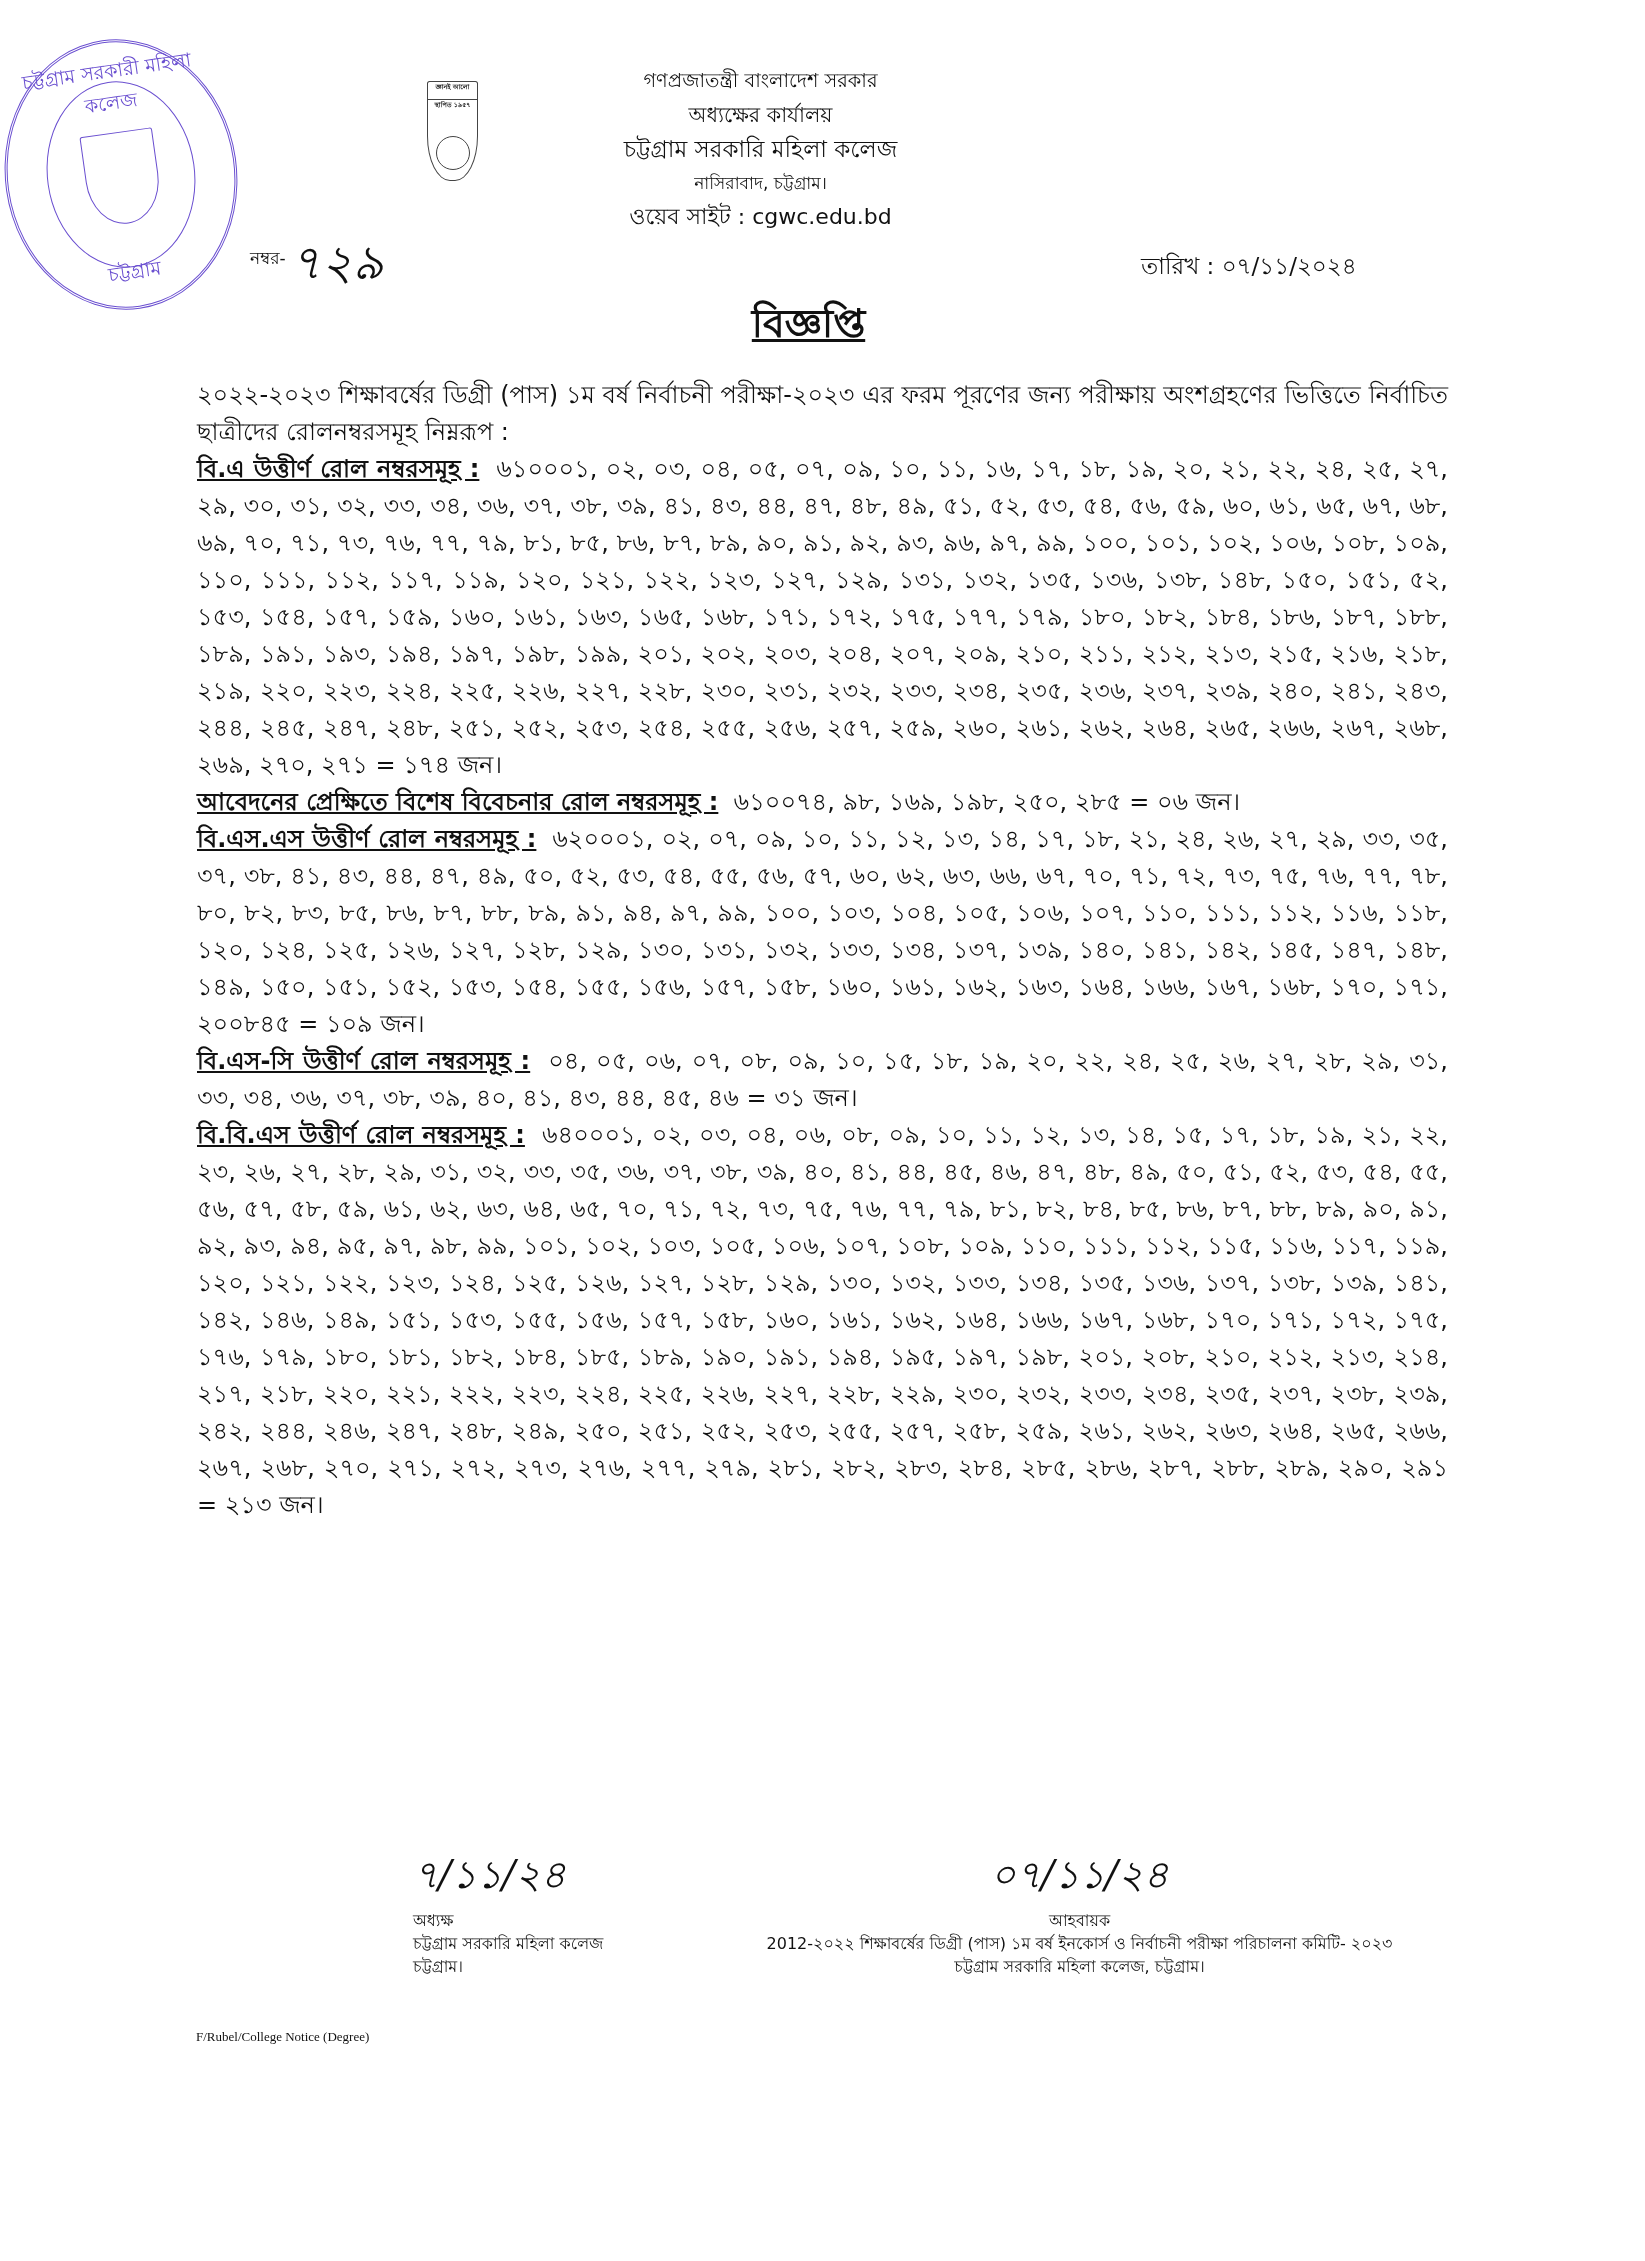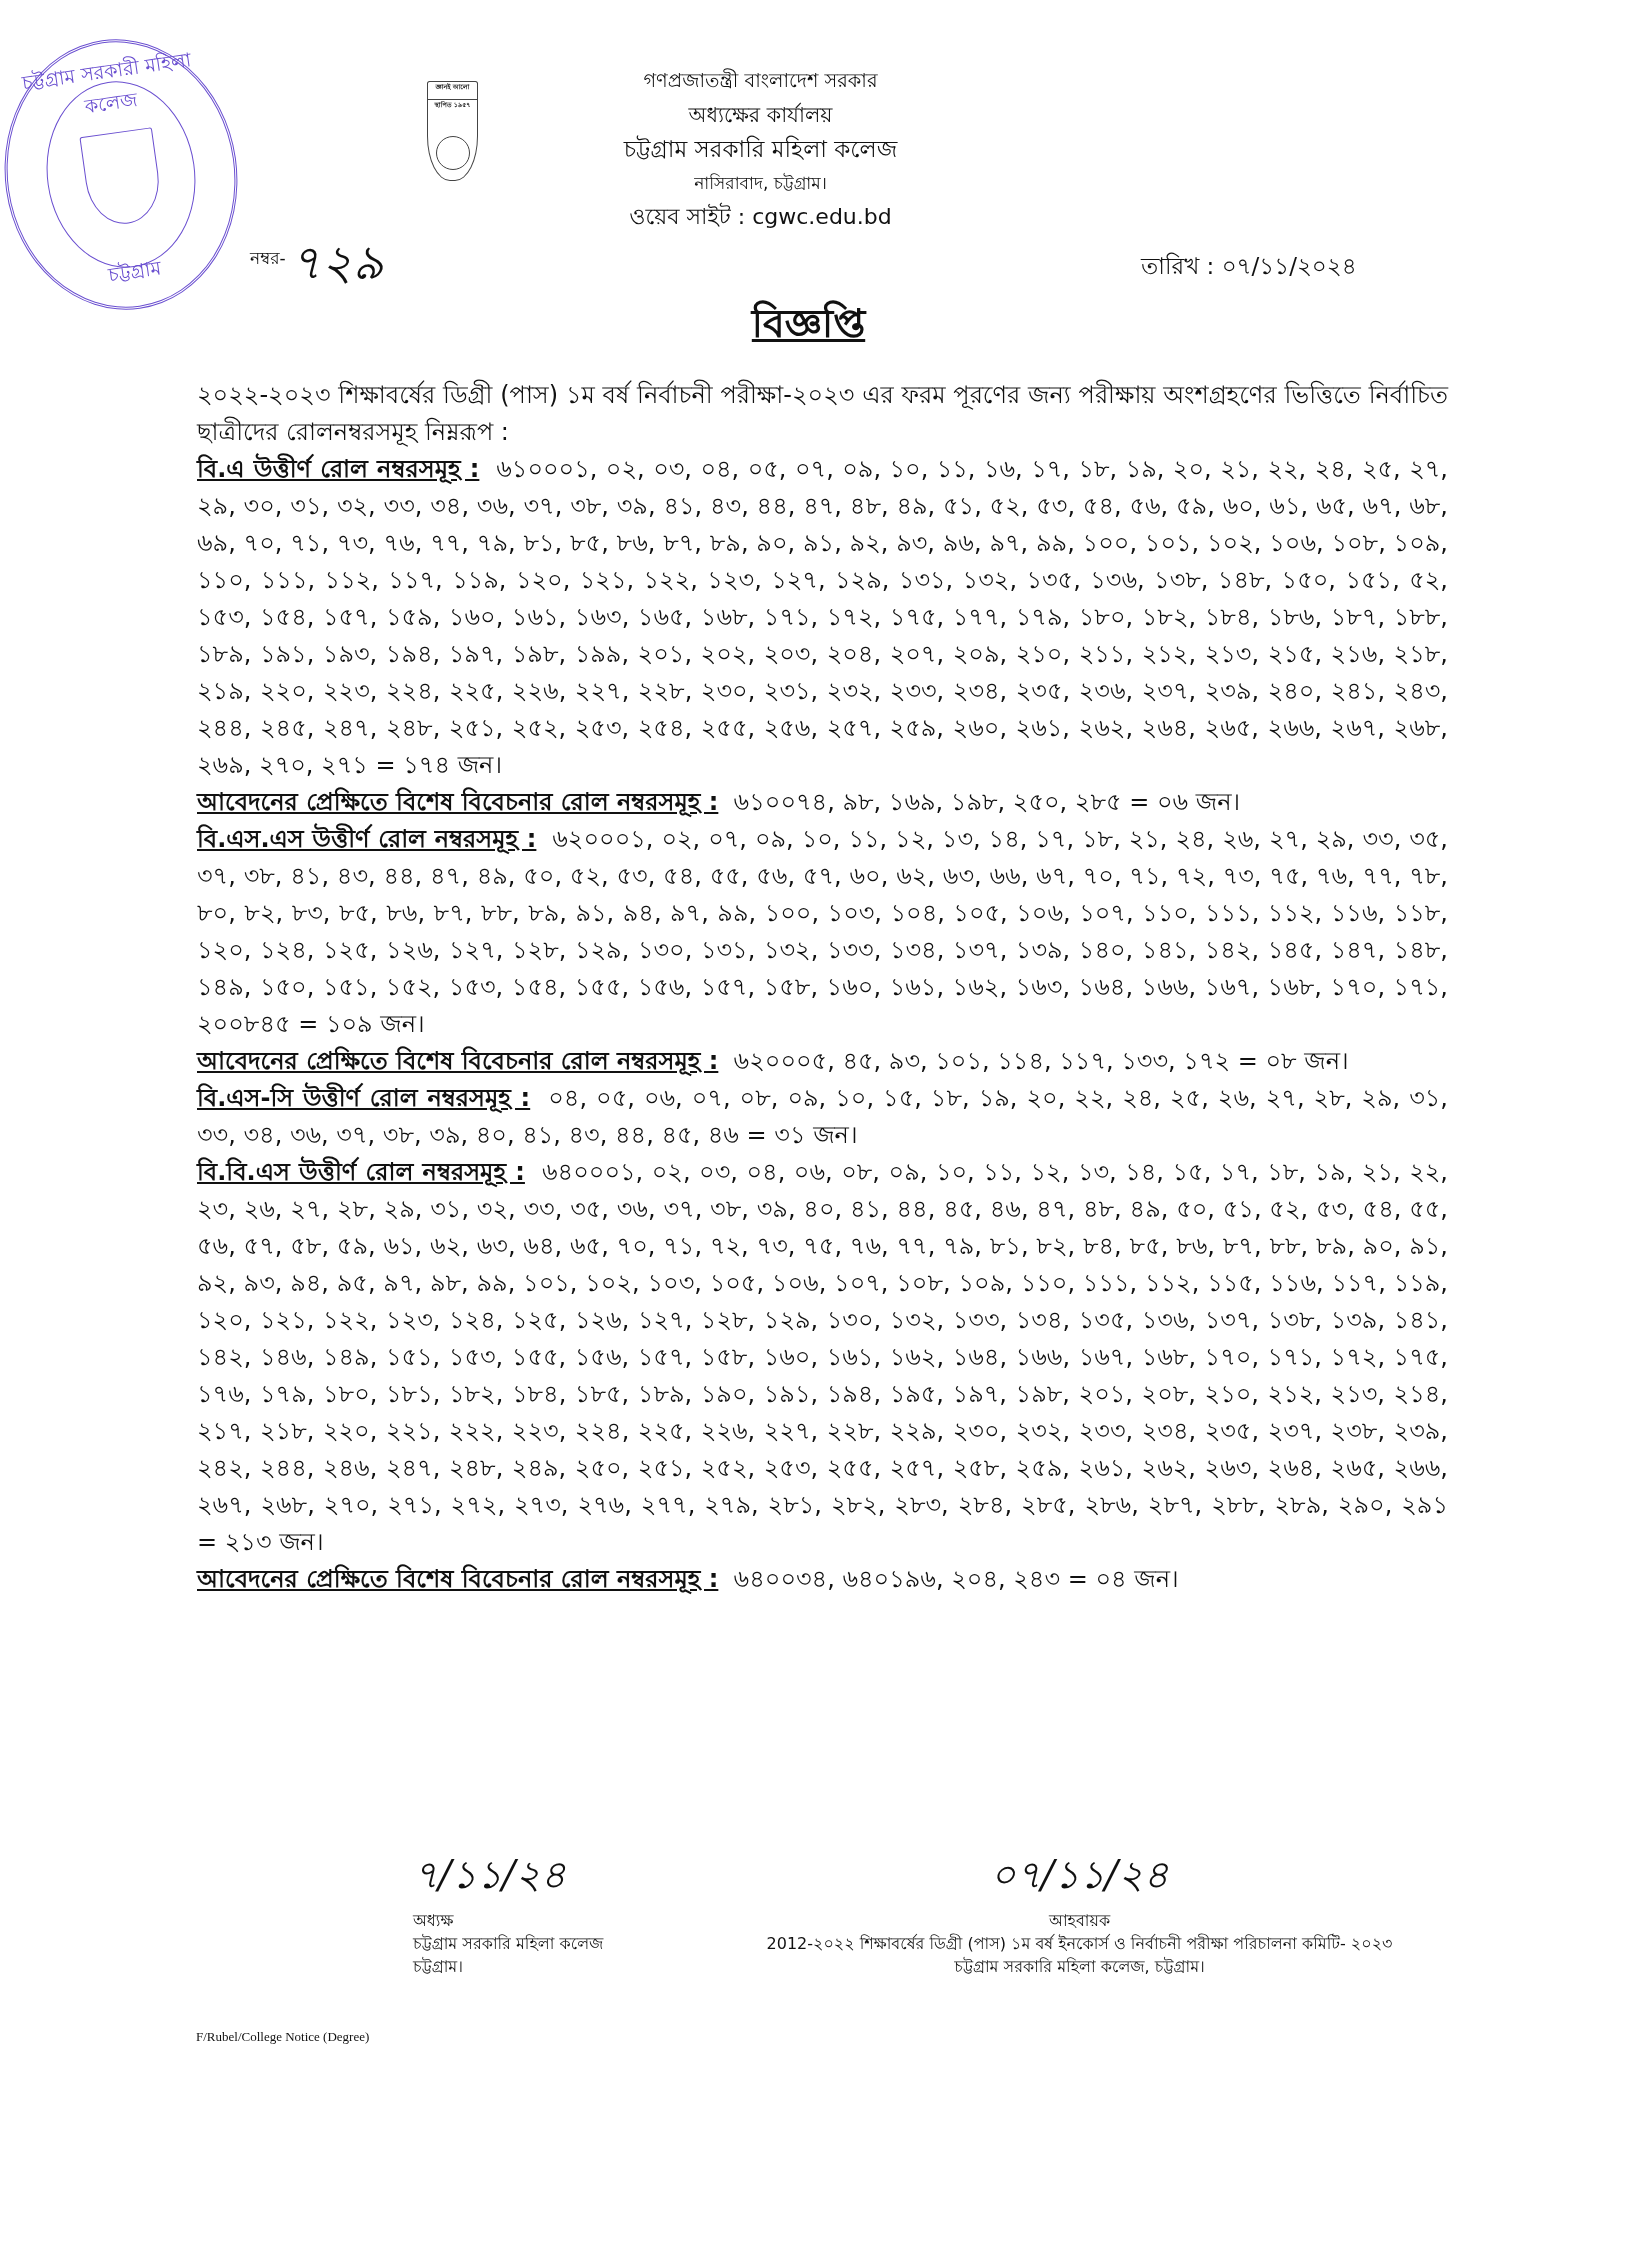--- a/index.html
+++ b/index.html
@@ -65,24 +65,22 @@
 
 <div class="title">
   <span>বিজ্ঞপ্তি</span>
 </div>
 
 <div class="body">
   <p>২০২২-২০২৩ শিক্ষাবর্ষের ডিগ্রী (পাস) ১ম বর্ষ নির্বাচনী পরীক্ষা-২০২৩ এর ফরম পূরণের জন্য পরীক্ষায় অংশগ্রহণের ভিত্তিতে নির্বাচিত ছাত্রীদের রোলনম্বরসমূহ নিম্নরূপ :</p>
   <p><span class="lbl">বি.এ উত্তীর্ণ রোল নম্বরসমূহ :</span>&nbsp;&nbsp;<span>৬১০০০১, ০২, ০৩, ০৪, ০৫, ০৭, ০৯, ১০, ১১, ১৬, ১৭, ১৮, ১৯, ২০, ২১, ২২, ২৪, ২৫, ২৭, ২৯, ৩০, ৩১, ৩২, ৩৩, ৩৪, ৩৬, ৩৭, ৩৮, ৩৯, ৪১, ৪৩, ৪৪, ৪৭, ৪৮, ৪৯, ৫১, ৫২, ৫৩, ৫৪, ৫৬, ৫৯, ৬০, ৬১, ৬৫, ৬৭, ৬৮, ৬৯, ৭০, ৭১, ৭৩, ৭৬, ৭৭, ৭৯, ৮১, ৮৫, ৮৬, ৮৭, ৮৯, ৯০, ৯১, ৯২, ৯৩, ৯৬, ৯৭, ৯৯, ১০০, ১০১, ১০২, ১০৬, ১০৮, ১০৯, ১১০, ১১১, ১১২, ১১৭, ১১৯, ১২০, ১২১, ১২২, ১২৩, ১২৭, ১২৯, ১৩১, ১৩২, ১৩৫, ১৩৬, ১৩৮, ১৪৮, ১৫০, ১৫১, ৫২, ১৫৩, ১৫৪, ১৫৭, ১৫৯, ১৬০, ১৬১, ১৬৩, ১৬৫, ১৬৮, ১৭১, ১৭২, ১৭৫, ১৭৭, ১৭৯, ১৮০, ১৮২, ১৮৪, ১৮৬, ১৮৭, ১৮৮, ১৮৯, ১৯১, ১৯৩, ১৯৪, ১৯৭, ১৯৮, ১৯৯, ২০১, ২০২, ২০৩, ২০৪, ২০৭, ২০৯, ২১০, ২১১, ২১২, ২১৩, ২১৫, ২১৬, ২১৮, ২১৯, ২২০, ২২৩, ২২৪, ২২৫, ২২৬, ২২৭, ২২৮, ২৩০, ২৩১, ২৩২, ২৩৩, ২৩৪, ২৩৫, ২৩৬, ২৩৭, ২৩৯, ২৪০, ২৪১, ২৪৩, ২৪৪, ২৪৫, ২৪৭, ২৪৮, ২৫১, ২৫২, ২৫৩, ২৫৪, ২৫৫, ২৫৬, ২৫৭, ২৫৯, ২৬০, ২৬১, ২৬২, ২৬৪, ২৬৫, ২৬৬, ২৬৭, ২৬৮, ২৬৯, ২৭০, ২৭১ = ১৭৪ জন।</span></p>
   <p><span class="lbl">আবেদনের প্রেক্ষিতে বিশেষ বিবেচনার রোল নম্বরসমূহ :</span>&nbsp;&nbsp;<span>৬১০০৭৪, ৯৮, ১৬৯, ১৯৮, ২৫০, ২৮৫ = ০৬ জন।</span></p>
   <p><span class="lbl">বি.এস.এস উত্তীর্ণ রোল নম্বরসমূহ :</span>&nbsp;&nbsp;<span>৬২০০০১, ০২, ০৭, ০৯, ১০, ১১, ১২, ১৩, ১৪, ১৭, ১৮, ২১, ২৪, ২৬, ২৭, ২৯, ৩৩, ৩৫, ৩৭, ৩৮, ৪১, ৪৩, ৪৪, ৪৭, ৪৯, ৫০, ৫২, ৫৩, ৫৪, ৫৫, ৫৬, ৫৭, ৬০, ৬২, ৬৩, ৬৬, ৬৭, ৭০, ৭১, ৭২, ৭৩, ৭৫, ৭৬, ৭৭, ৭৮, ৮০, ৮২, ৮৩, ৮৫, ৮৬, ৮৭, ৮৮, ৮৯, ৯১, ৯৪, ৯৭, ৯৯, ১০০, ১০৩, ১০৪, ১০৫, ১০৬, ১০৭, ১১০, ১১১, ১১২, ১১৬, ১১৮, ১২০, ১২৪, ১২৫, ১২৬, ১২৭, ১২৮, ১২৯, ১৩০, ১৩১, ১৩২, ১৩৩, ১৩৪, ১৩৭, ১৩৯, ১৪০, ১৪১, ১৪২, ১৪৫, ১৪৭, ১৪৮, ১৪৯, ১৫০, ১৫১, ১৫২, ১৫৩, ১৫৪, ১৫৫, ১৫৬, ১৫৭, ১৫৮, ১৬০, ১৬১, ১৬২, ১৬৩, ১৬৪, ১৬৬, ১৬৭, ১৬৮, ১৭০, ১৭১, ২০০৮৪৫ = ১০৯ জন।</span></p>
-  <p><span class="lbl">আবেদনের প্রেক্ষিতে বিশেষ বিবেচনার রোল নম্বরসমূহ :</span>&nbsp;&nbsp;<span>৬২০০০৫, ৪৫, ৯৩, ১০১, ১১৪, ১১৭, ১৩৩, ১৭২ = ০৮ জন।</span></p>
   <p><span class="lbl">বি.এস-সি উত্তীর্ণ রোল নম্বরসমূহ :</span>&nbsp;&nbsp;<span>০৪, ০৫, ০৬, ০৭, ০৮, ০৯, ১০, ১৫, ১৮, ১৯, ২০, ২২, ২৪, ২৫, ২৬, ২৭, ২৮, ২৯, ৩১, ৩৩, ৩৪, ৩৬, ৩৭, ৩৮, ৩৯, ৪০, ৪১, ৪৩, ৪৪, ৪৫, ৪৬ = ৩১ জন।</span></p>
   <p><span class="lbl">বি.বি.এস উত্তীর্ণ রোল নম্বরসমূহ :</span>&nbsp;&nbsp;<span>৬৪০০০১, ০২, ০৩, ০৪, ০৬, ০৮, ০৯, ১০, ১১, ১২, ১৩, ১৪, ১৫, ১৭, ১৮, ১৯, ২১, ২২, ২৩, ২৬, ২৭, ২৮, ২৯, ৩১, ৩২, ৩৩, ৩৫, ৩৬, ৩৭, ৩৮, ৩৯, ৪০, ৪১, ৪৪, ৪৫, ৪৬, ৪৭, ৪৮, ৪৯, ৫০, ৫১, ৫২, ৫৩, ৫৪, ৫৫, ৫৬, ৫৭, ৫৮, ৫৯, ৬১, ৬২, ৬৩, ৬৪, ৬৫, ৭০, ৭১, ৭২, ৭৩, ৭৫, ৭৬, ৭৭, ৭৯, ৮১, ৮২, ৮৪, ৮৫, ৮৬, ৮৭, ৮৮, ৮৯, ৯০, ৯১, ৯২, ৯৩, ৯৪, ৯৫, ৯৭, ৯৮, ৯৯, ১০১, ১০২, ১০৩, ১০৫, ১০৬, ১০৭, ১০৮, ১০৯, ১১০, ১১১, ১১২, ১১৫, ১১৬, ১১৭, ১১৯, ১২০, ১২১, ১২২, ১২৩, ১২৪, ১২৫, ১২৬, ১২৭, ১২৮, ১২৯, ১৩০, ১৩২, ১৩৩, ১৩৪, ১৩৫, ১৩৬, ১৩৭, ১৩৮, ১৩৯, ১৪১, ১৪২, ১৪৬, ১৪৯, ১৫১, ১৫৩, ১৫৫, ১৫৬, ১৫৭, ১৫৮, ১৬০, ১৬১, ১৬২, ১৬৪, ১৬৬, ১৬৭, ১৬৮, ১৭০, ১৭১, ১৭২, ১৭৫, ১৭৬, ১৭৯, ১৮০, ১৮১, ১৮২, ১৮৪, ১৮৫, ১৮৯, ১৯০, ১৯১, ১৯৪, ১৯৫, ১৯৭, ১৯৮, ২০১, ২০৮, ২১০, ২১২, ২১৩, ২১৪, ২১৭, ২১৮, ২২০, ২২১, ২২২, ২২৩, ২২৪, ২২৫, ২২৬, ২২৭, ২২৮, ২২৯, ২৩০, ২৩২, ২৩৩, ২৩৪, ২৩৫, ২৩৭, ২৩৮, ২৩৯, ২৪২, ২৪৪, ২৪৬, ২৪৭, ২৪৮, ২৪৯, ২৫০, ২৫১, ২৫২, ২৫৩, ২৫৫, ২৫৭, ২৫৮, ২৫৯, ২৬১, ২৬২, ২৬৩, ২৬৪, ২৬৫, ২৬৬, ২৬৭, ২৬৮, ২৭০, ২৭১, ২৭২, ২৭৩, ২৭৬, ২৭৭, ২৭৯, ২৮১, ২৮২, ২৮৩, ২৮৪, ২৮৫, ২৮৬, ২৮৭, ২৮৮, ২৮৯, ২৯০, ২৯১ = ২১৩ জন।</span></p>
-  <p><span class="lbl">আবেদনের প্রেক্ষিতে বিশেষ বিবেচনার রোল নম্বরসমূহ :</span>&nbsp;&nbsp;<span>৬৪০০৩৪, ৬৪০১৯৬, ২০৪, ২৪৩ = ০৪ জন।</span></p>
 </div>
 
 <div class="sig-left">
   <div class="hand">৭/১১/২৪</div>
   <div class="sig-txt">অধ্যক্ষ</div>
   <div class="sig-txt">চট্টগ্রাম সরকারি মহিলা কলেজ</div>
   <div class="sig-txt">চট্টগ্রাম।</div>
 </div>
 
 <div class="sig-right">

